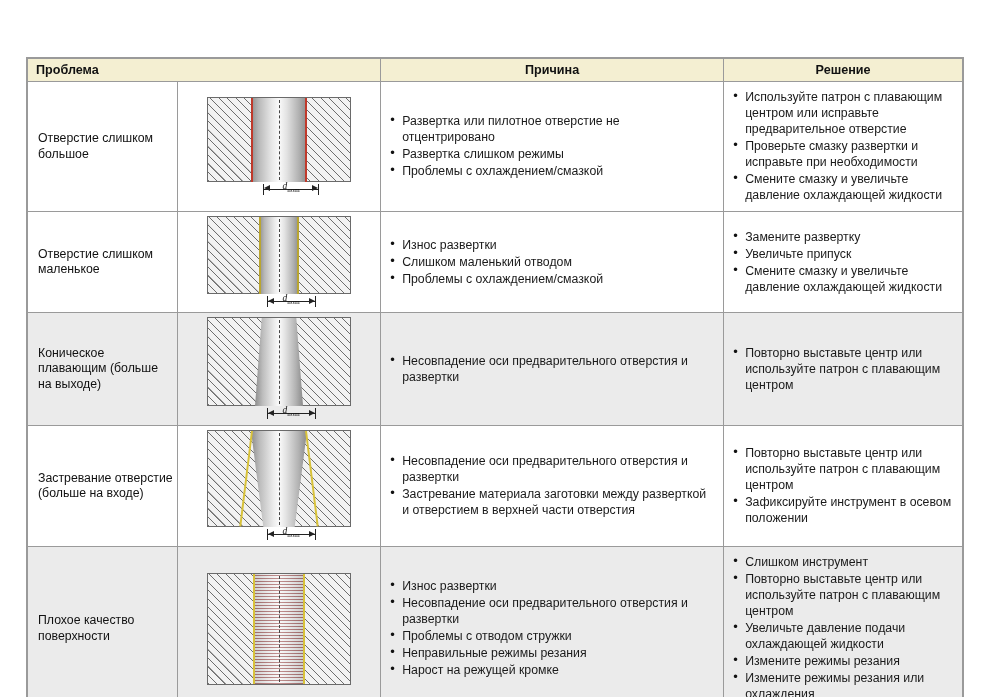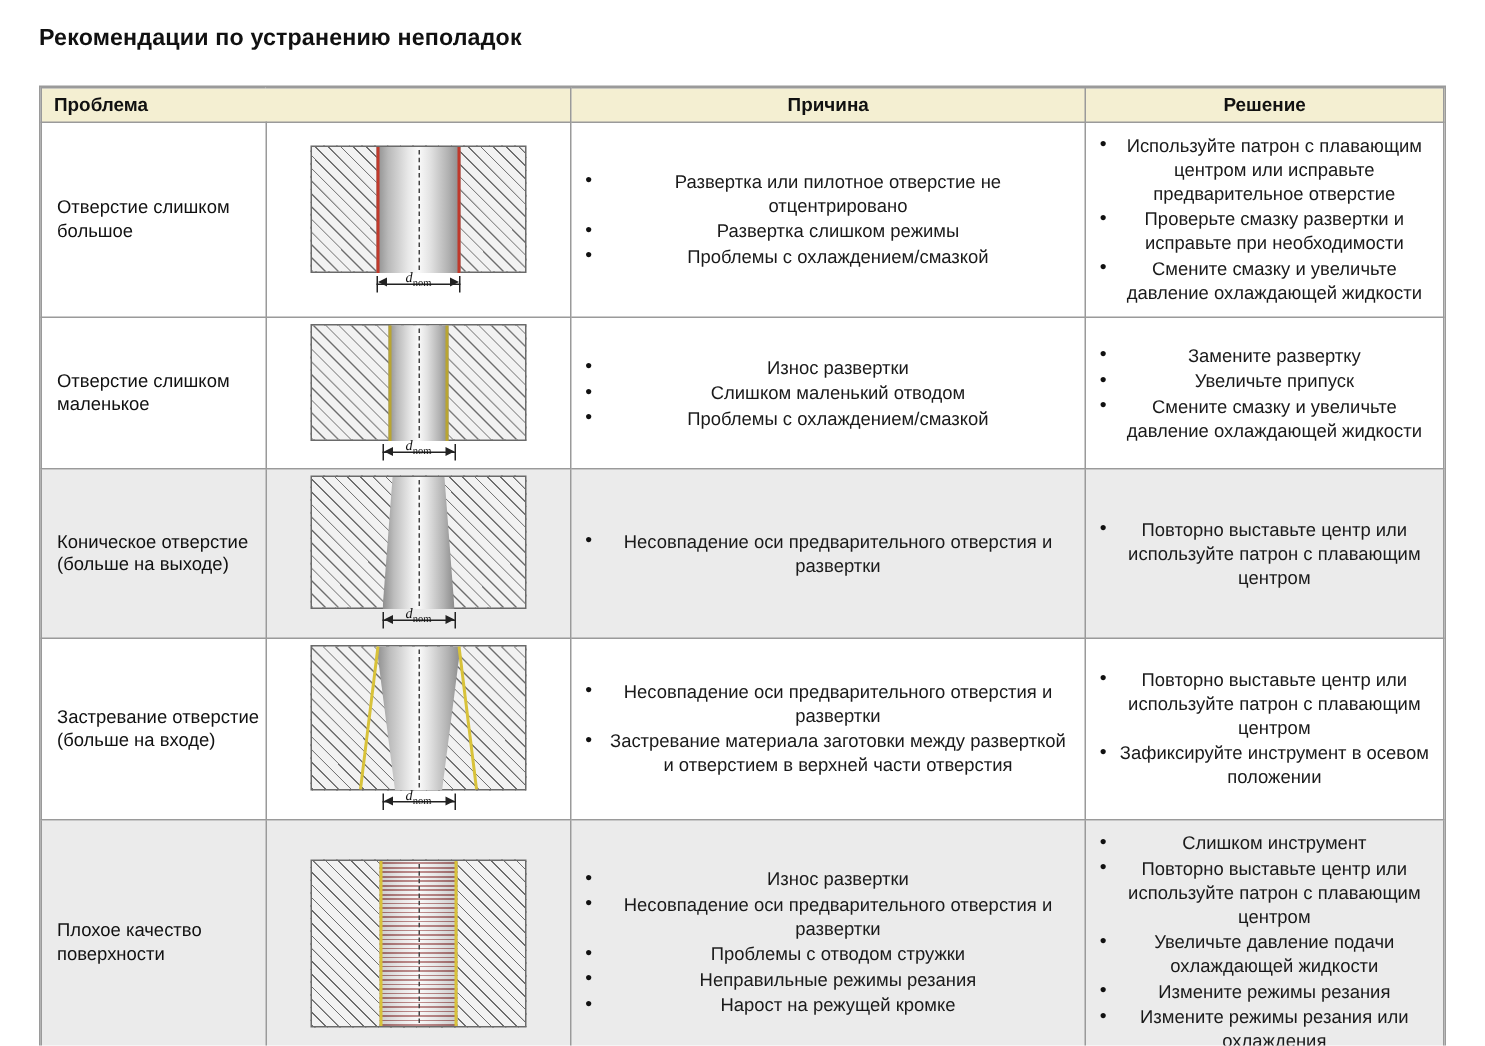--- a/index.html
+++ b/index.html
@@ -75,21 +75,20 @@
     padding-right: 4px;
   }
   td.figure {
     padding: 4px 2px 4px 2px;
     text-align: center;
   }
   td.cause, td.solution {
     font-size: 12.3px;
     line-height: 16px;
     vertical-align: middle;
-    text-align: center;
   }
   ul.blist {
     list-style: none;
     margin: 0;
     padding: 0;
   }
   ul.blist li {
     position: relative;
     padding-left: 13px;
     margin: 0 0 1px 0;
@@ -155,21 +154,21 @@
       linear-gradient(to right, #9a9a9a 0%, #d8d8d8 30%, #f4f4f4 50%, #cfcfcf 72%, #949494 100%);
   }
   .fig .axis {
     position: absolute;
     width: 0;
     border-left: 1px dashed #444444;
   }
   .fig .dim {
     position: absolute;
     height: 13px;
-    left: 0;
+    left: 12px;
     right: 0;
   }
   .fig .dim .line {
     position: absolute;
     top: 6px;
     height: 1px;
     background: #222222;
   }
   .fig .dim .tick {
     position: absolute;
@@ -203,21 +202,20 @@
   .fig .dim .label sub {
     font-size: 7px;
     font-style: normal;
   }
 </style>
 </head>
 <body>
 
 <div class="page">
 
-  <div class="doc-title">Рекомендации по устранению неполадок</div>
 
   <div class="table-wrap">
     <table class="tbl">
       <colgroup>
         <col class="c-problem">
         <col class="c-figure">
         <col class="c-cause">
         <col class="c-solution">
       </colgroup>
       <thead>
@@ -297,21 +295,21 @@
           <td class="solution">
             <ul class="blist">
               <li>Замените развертку</li>
               <li>Увеличьте припуск</li>
               <li>Смените смазку и увеличьте давление охлаждающей жидкости</li>
             </ul>
           </td>
         </tr>
 
         <tr class="even">
-          <td class="problem">Коническое отверстие (больше на выходе)</td>
+          <td class="problem">Коническое плавающим (больше на выходе)</td>
           <td class="figure">
             <div class="fig" style="width:144px;height:104px;">
               <div class="block" style="height:89px;"></div>
               <div class="taper" style="left:48px;top:1px;width:48px;height:88px;clip-path:polygon(14% 0%, 86% 0%, 100% 100%, 0% 100%);"></div>
               <div class="axis" style="left:72px;top:3px;height:84px;"></div>
               <div class="dim" style="top:90px;">
                 <div class="tick" style="left:48px;"></div>
                 <div class="tick" style="left:96px;"></div>
                 <div class="line" style="left:48px;width:49px;"></div>
                 <div class="arrow-l" style="left:49px;"></div>

